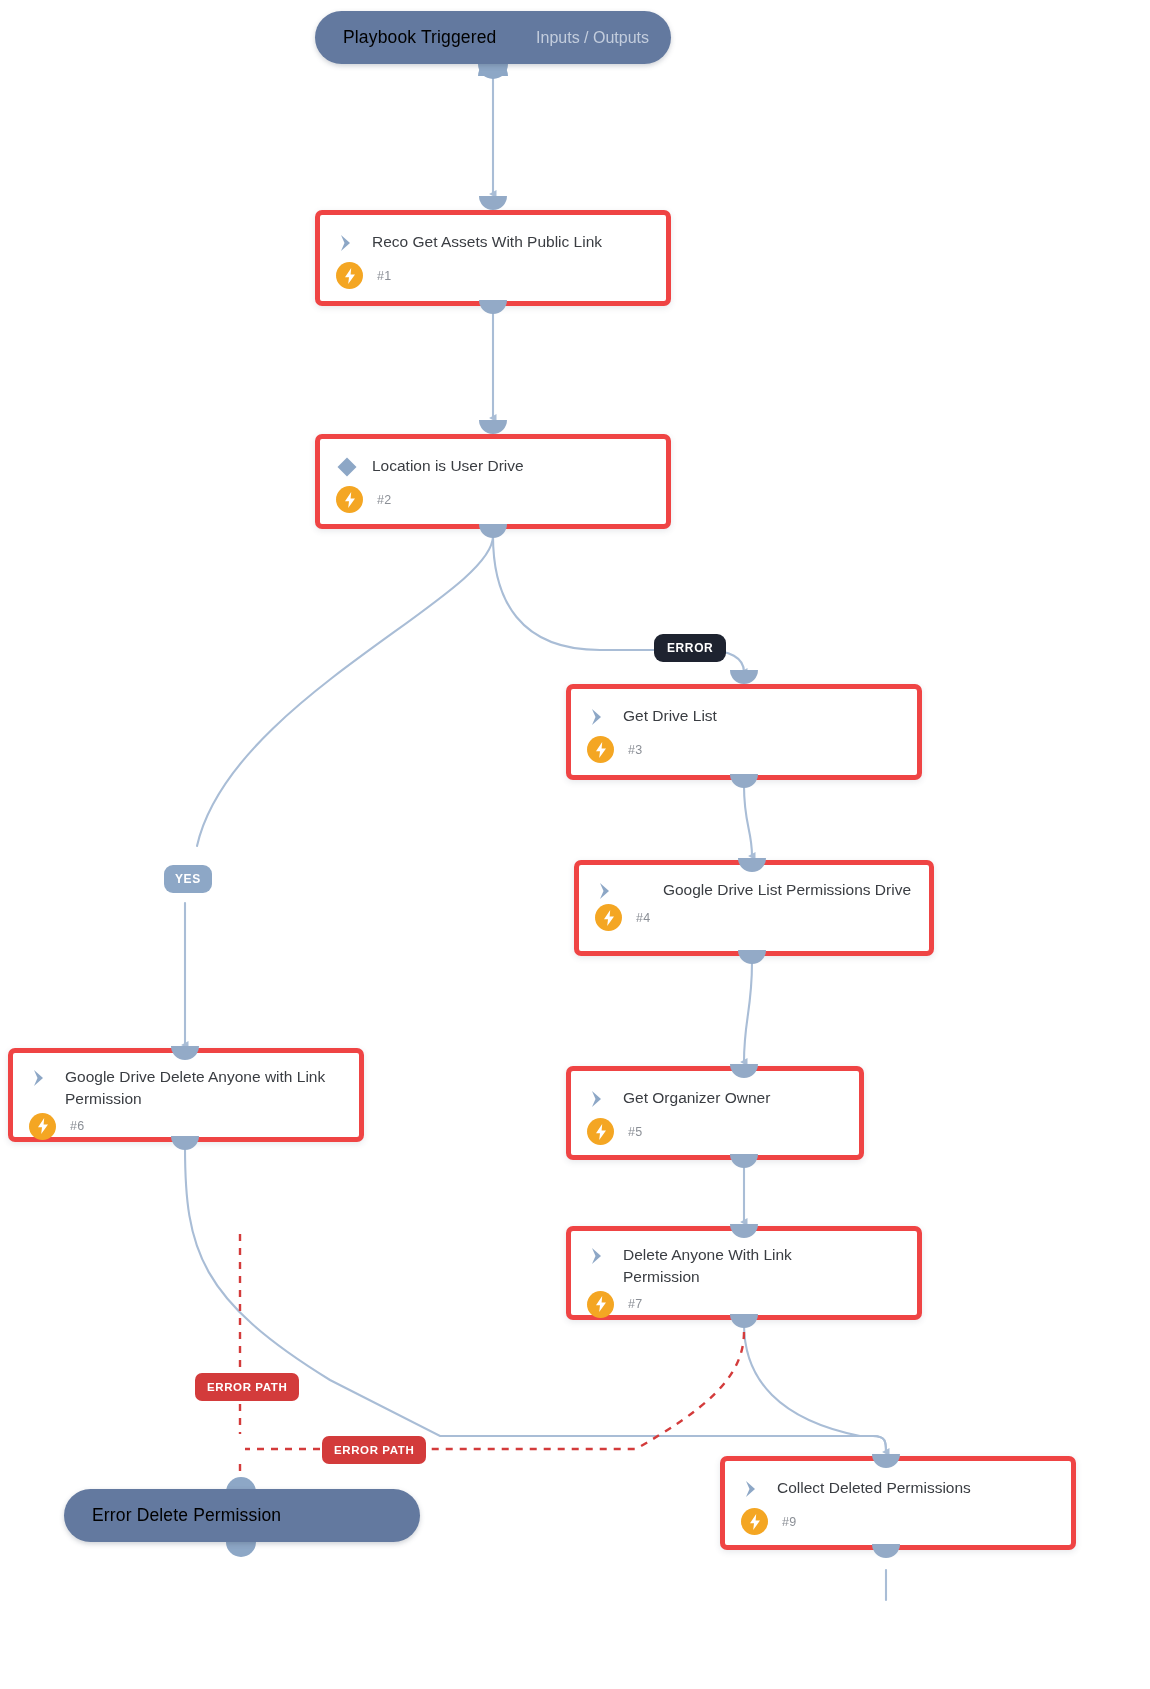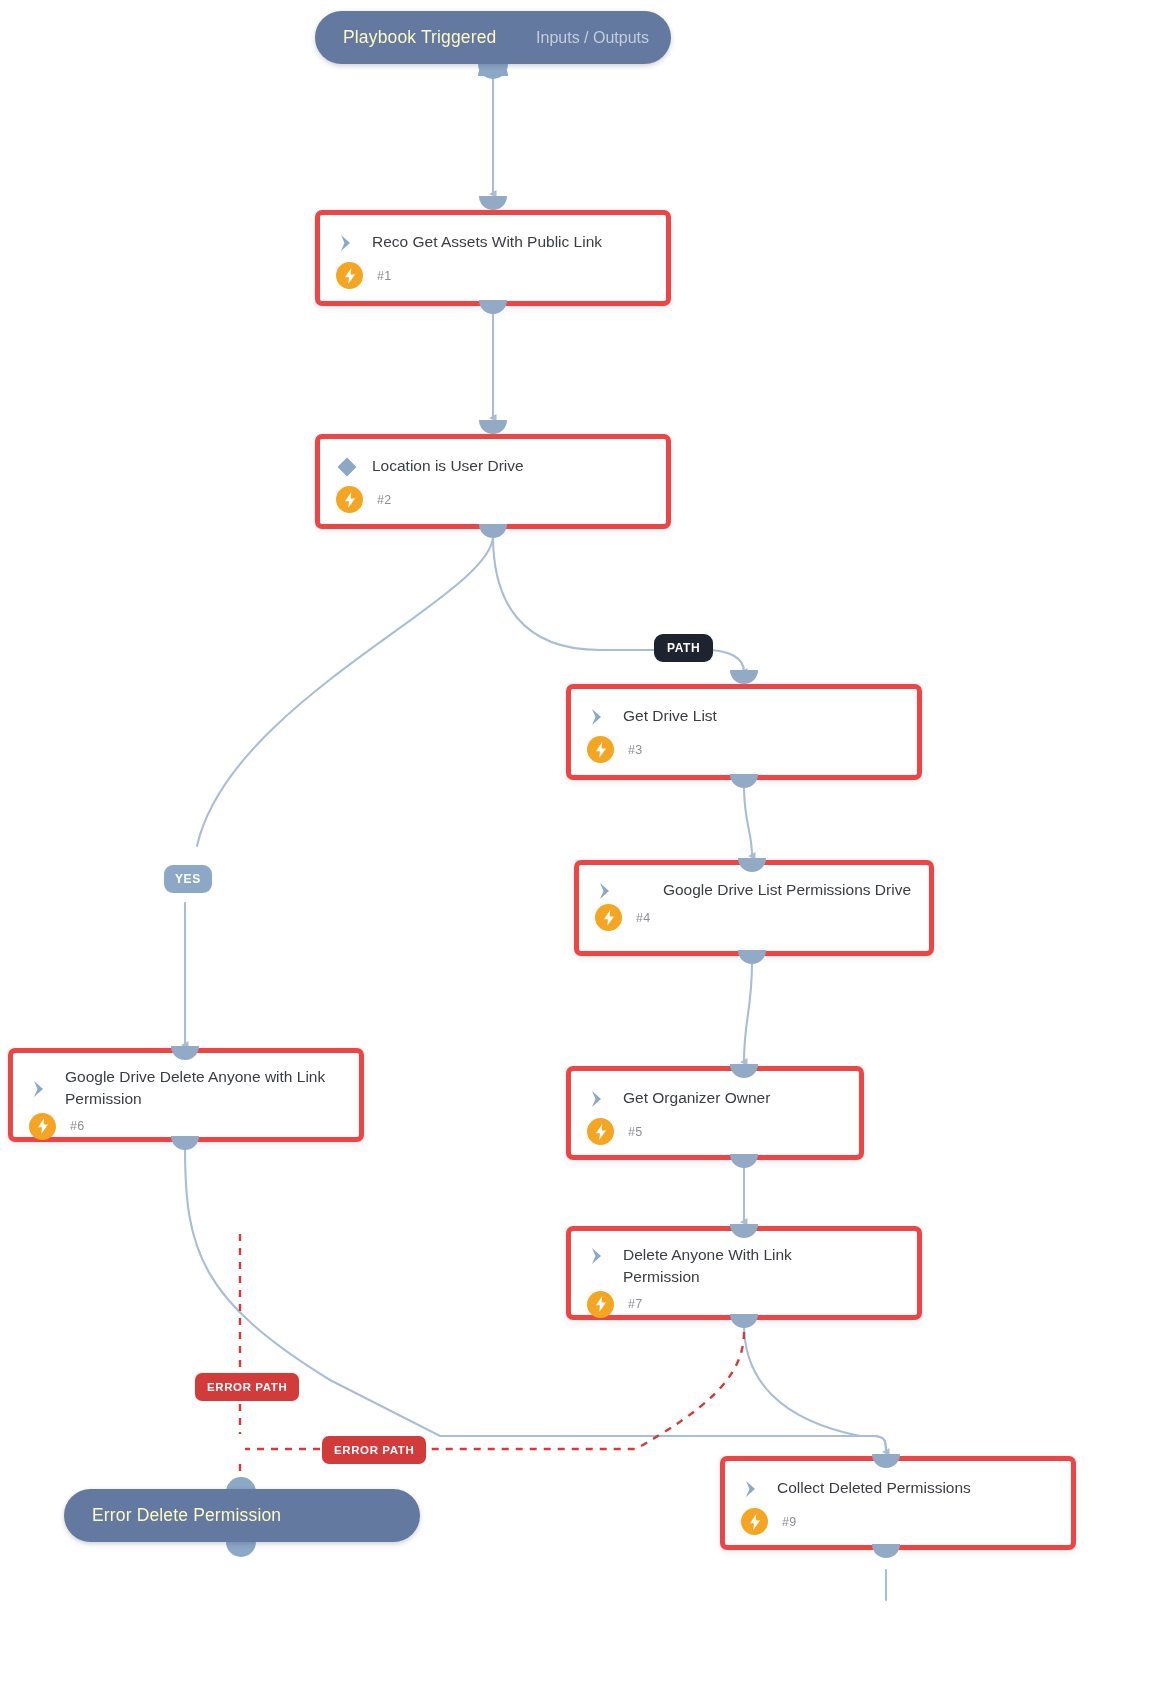--- a/index.html
+++ b/index.html
@@ -28,21 +28,21 @@
   .pill {
     position: absolute;
     background: #63799f;
     border-radius: 38px;
     display: flex;
     align-items: center;
     box-shadow: 0 2px 5px rgba(60,70,90,0.25);
     z-index: 5;
   }
   .pill-title {
-    color: #fef9c3;
+    color: #000000;
     font-size: 17.5px;
     font-weight: 400;
     letter-spacing: 0.15px;
     white-space: nowrap;
   }
   .pill-sub {
     color: #c3cddd;
     font-size: 16px;
     white-space: nowrap;
   }
@@ -241,21 +241,21 @@
       <span class="bolt">
         <svg width="12" height="16" viewBox="0 0 12 16">
             <path d="M7.2,0 L1,9.2 L5,9.2 L4.2,16 L11,6.6 L6.6,6.6 Z" fill="#ffffff"></path>
           </svg>
       </span>
       <span class="step-no">#2</span>
     </div>
   </div>
   <div class="knob bottom" style="left:479px; top:524px;"></div>
 
-  <div class="badge badge-else" style="left:654px; top:634px;">PATH</div>
+  <div class="badge badge-else" style="left:654px; top:634px;">ERROR</div>
   <div class="badge badge-yes" style="left:164px; top:865px;">YES</div>
 
   <div class="knob bottom" style="left:730px; top:670px;"></div>
   <div class="card" style="left:566px; top:684px; width:356px; height:96px;">
     <div class="card-head">
       <span class="card-icon">
         <svg width="16" height="18" viewBox="0 0 16 18">
             <path d="M2,1 L11,9 L2,17 L5.5,9 Z" fill="#8da7c6"></path>
           </svg>
       </span>
@@ -309,21 +309,21 @@
             <path d="M7.2,0 L1,9.2 L5,9.2 L4.2,16 L11,6.6 L6.6,6.6 Z" fill="#ffffff"></path>
           </svg>
       </span>
       <span class="step-no">#5</span>
     </div>
   </div>
   <div class="knob bottom" style="left:730px; top:1154px;"></div>
 
   <div class="knob bottom" style="left:171px; top:1046px;"></div>
   <div class="card" style="left:8px; top:1048px; width:356px; height:94px;">
-    <div class="card-head" style="padding-top:13px;align-items:center;">
+    <div class="card-head" style="padding-top:13px;">
       <span class="card-icon">
         <svg width="16" height="18" viewBox="0 0 16 18">
             <path d="M2,1 L11,9 L2,17 L5.5,9 Z" fill="#8da7c6"></path>
           </svg>
       </span>
       <span class="card-title" style="max-width:265px;">Google Drive Delete Anyone with Link Permission</span>
     </div>
     <div class="card-foot" style="padding-top:2px;">
       <span class="bolt">
         <svg width="12" height="16" viewBox="0 0 12 16">

